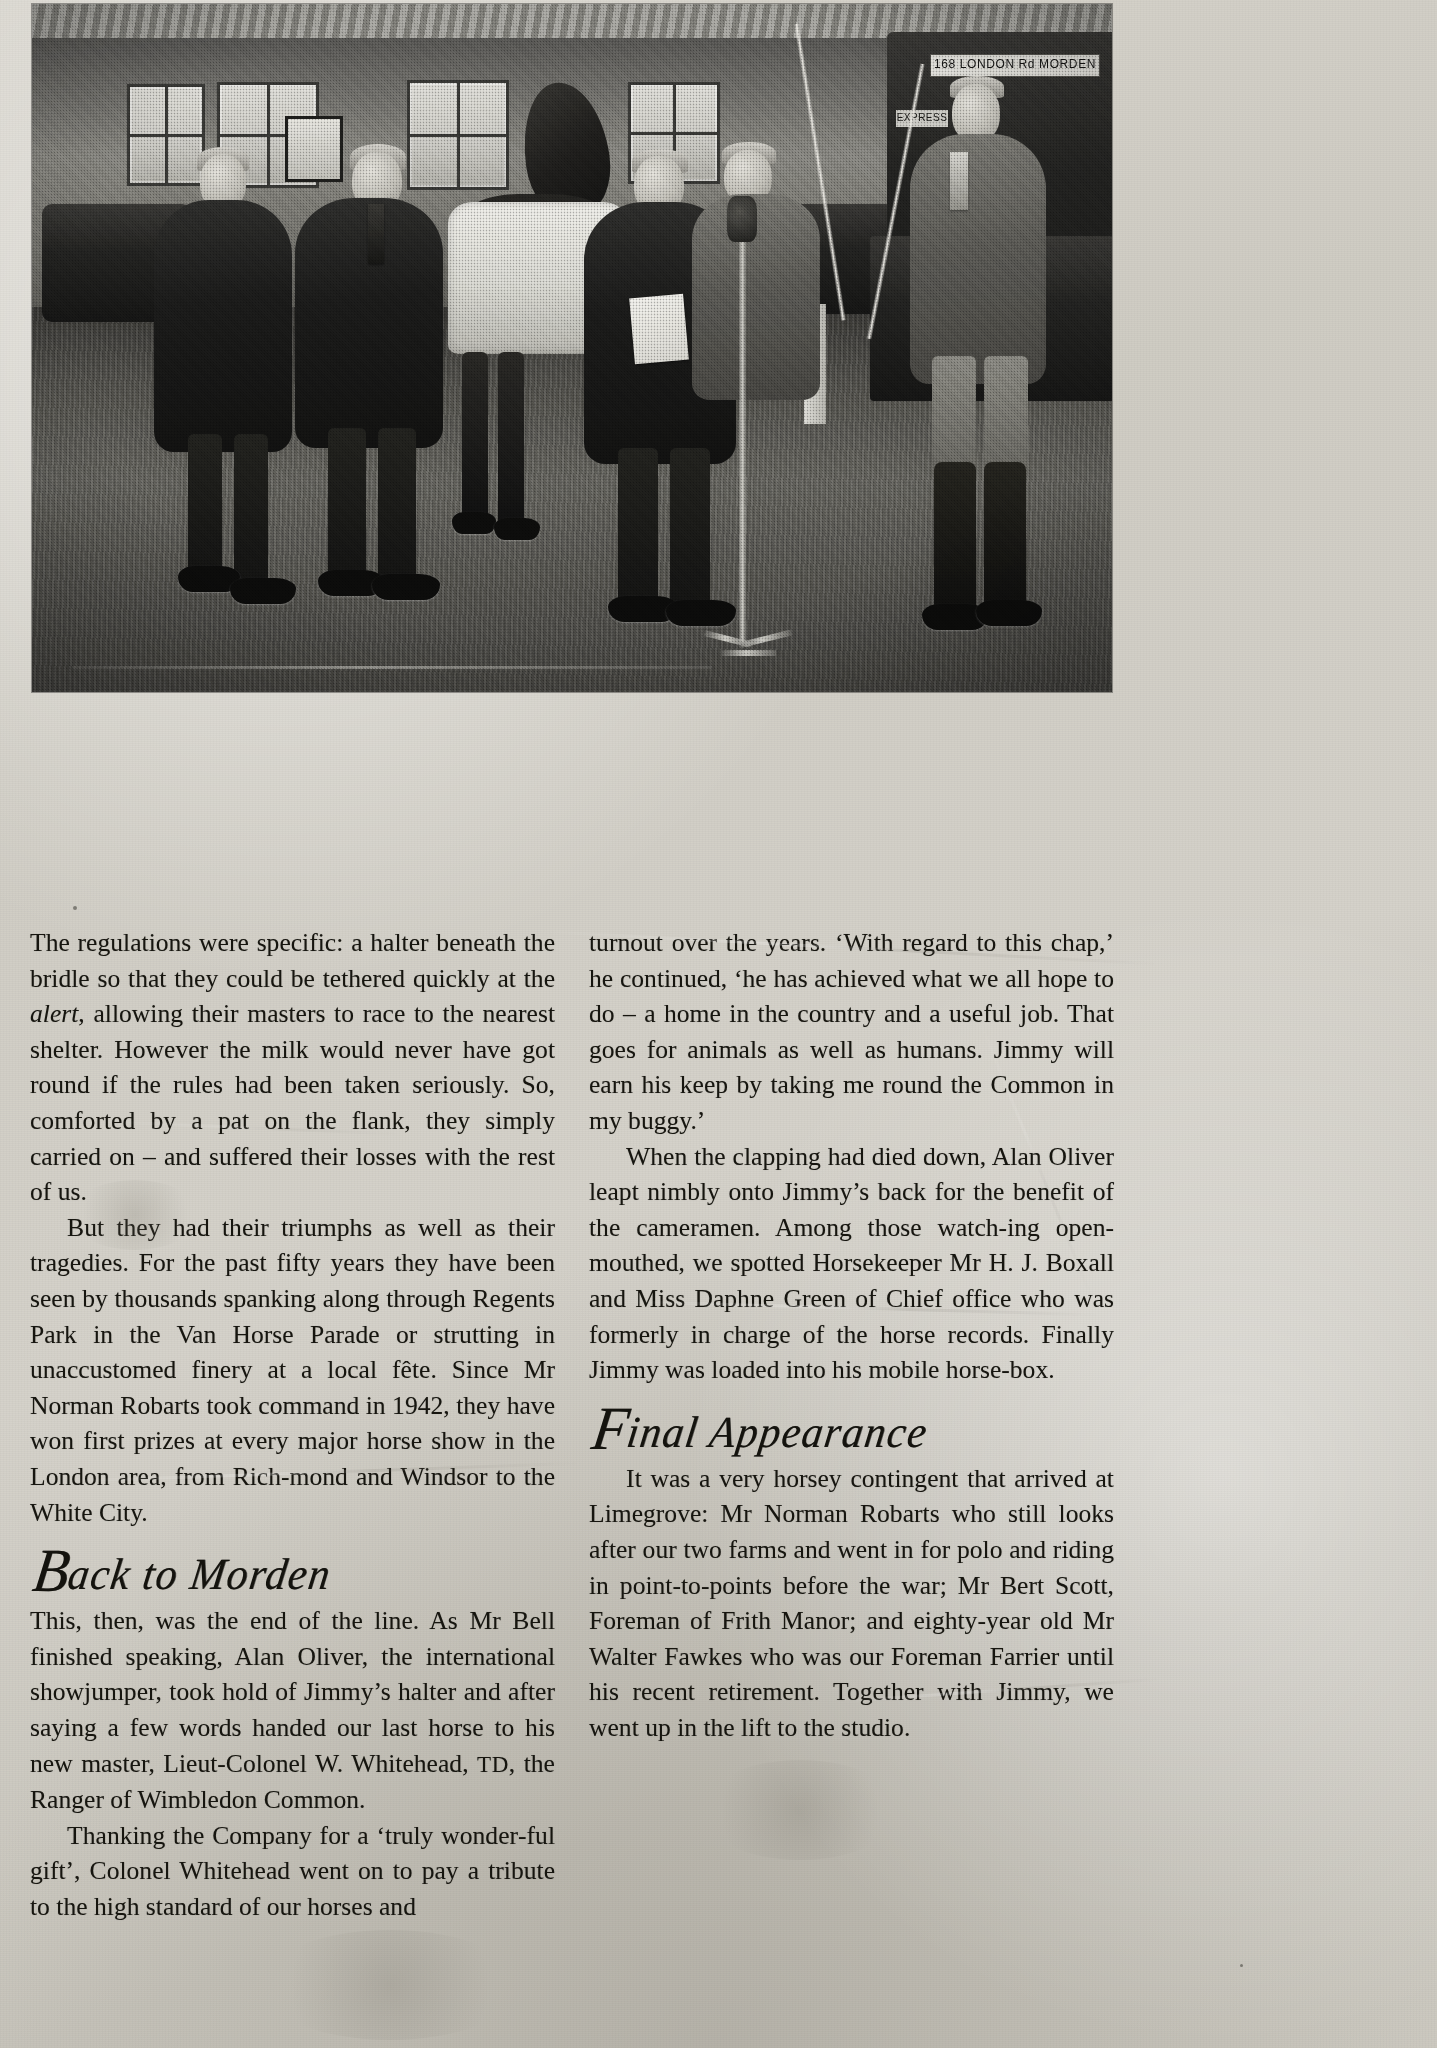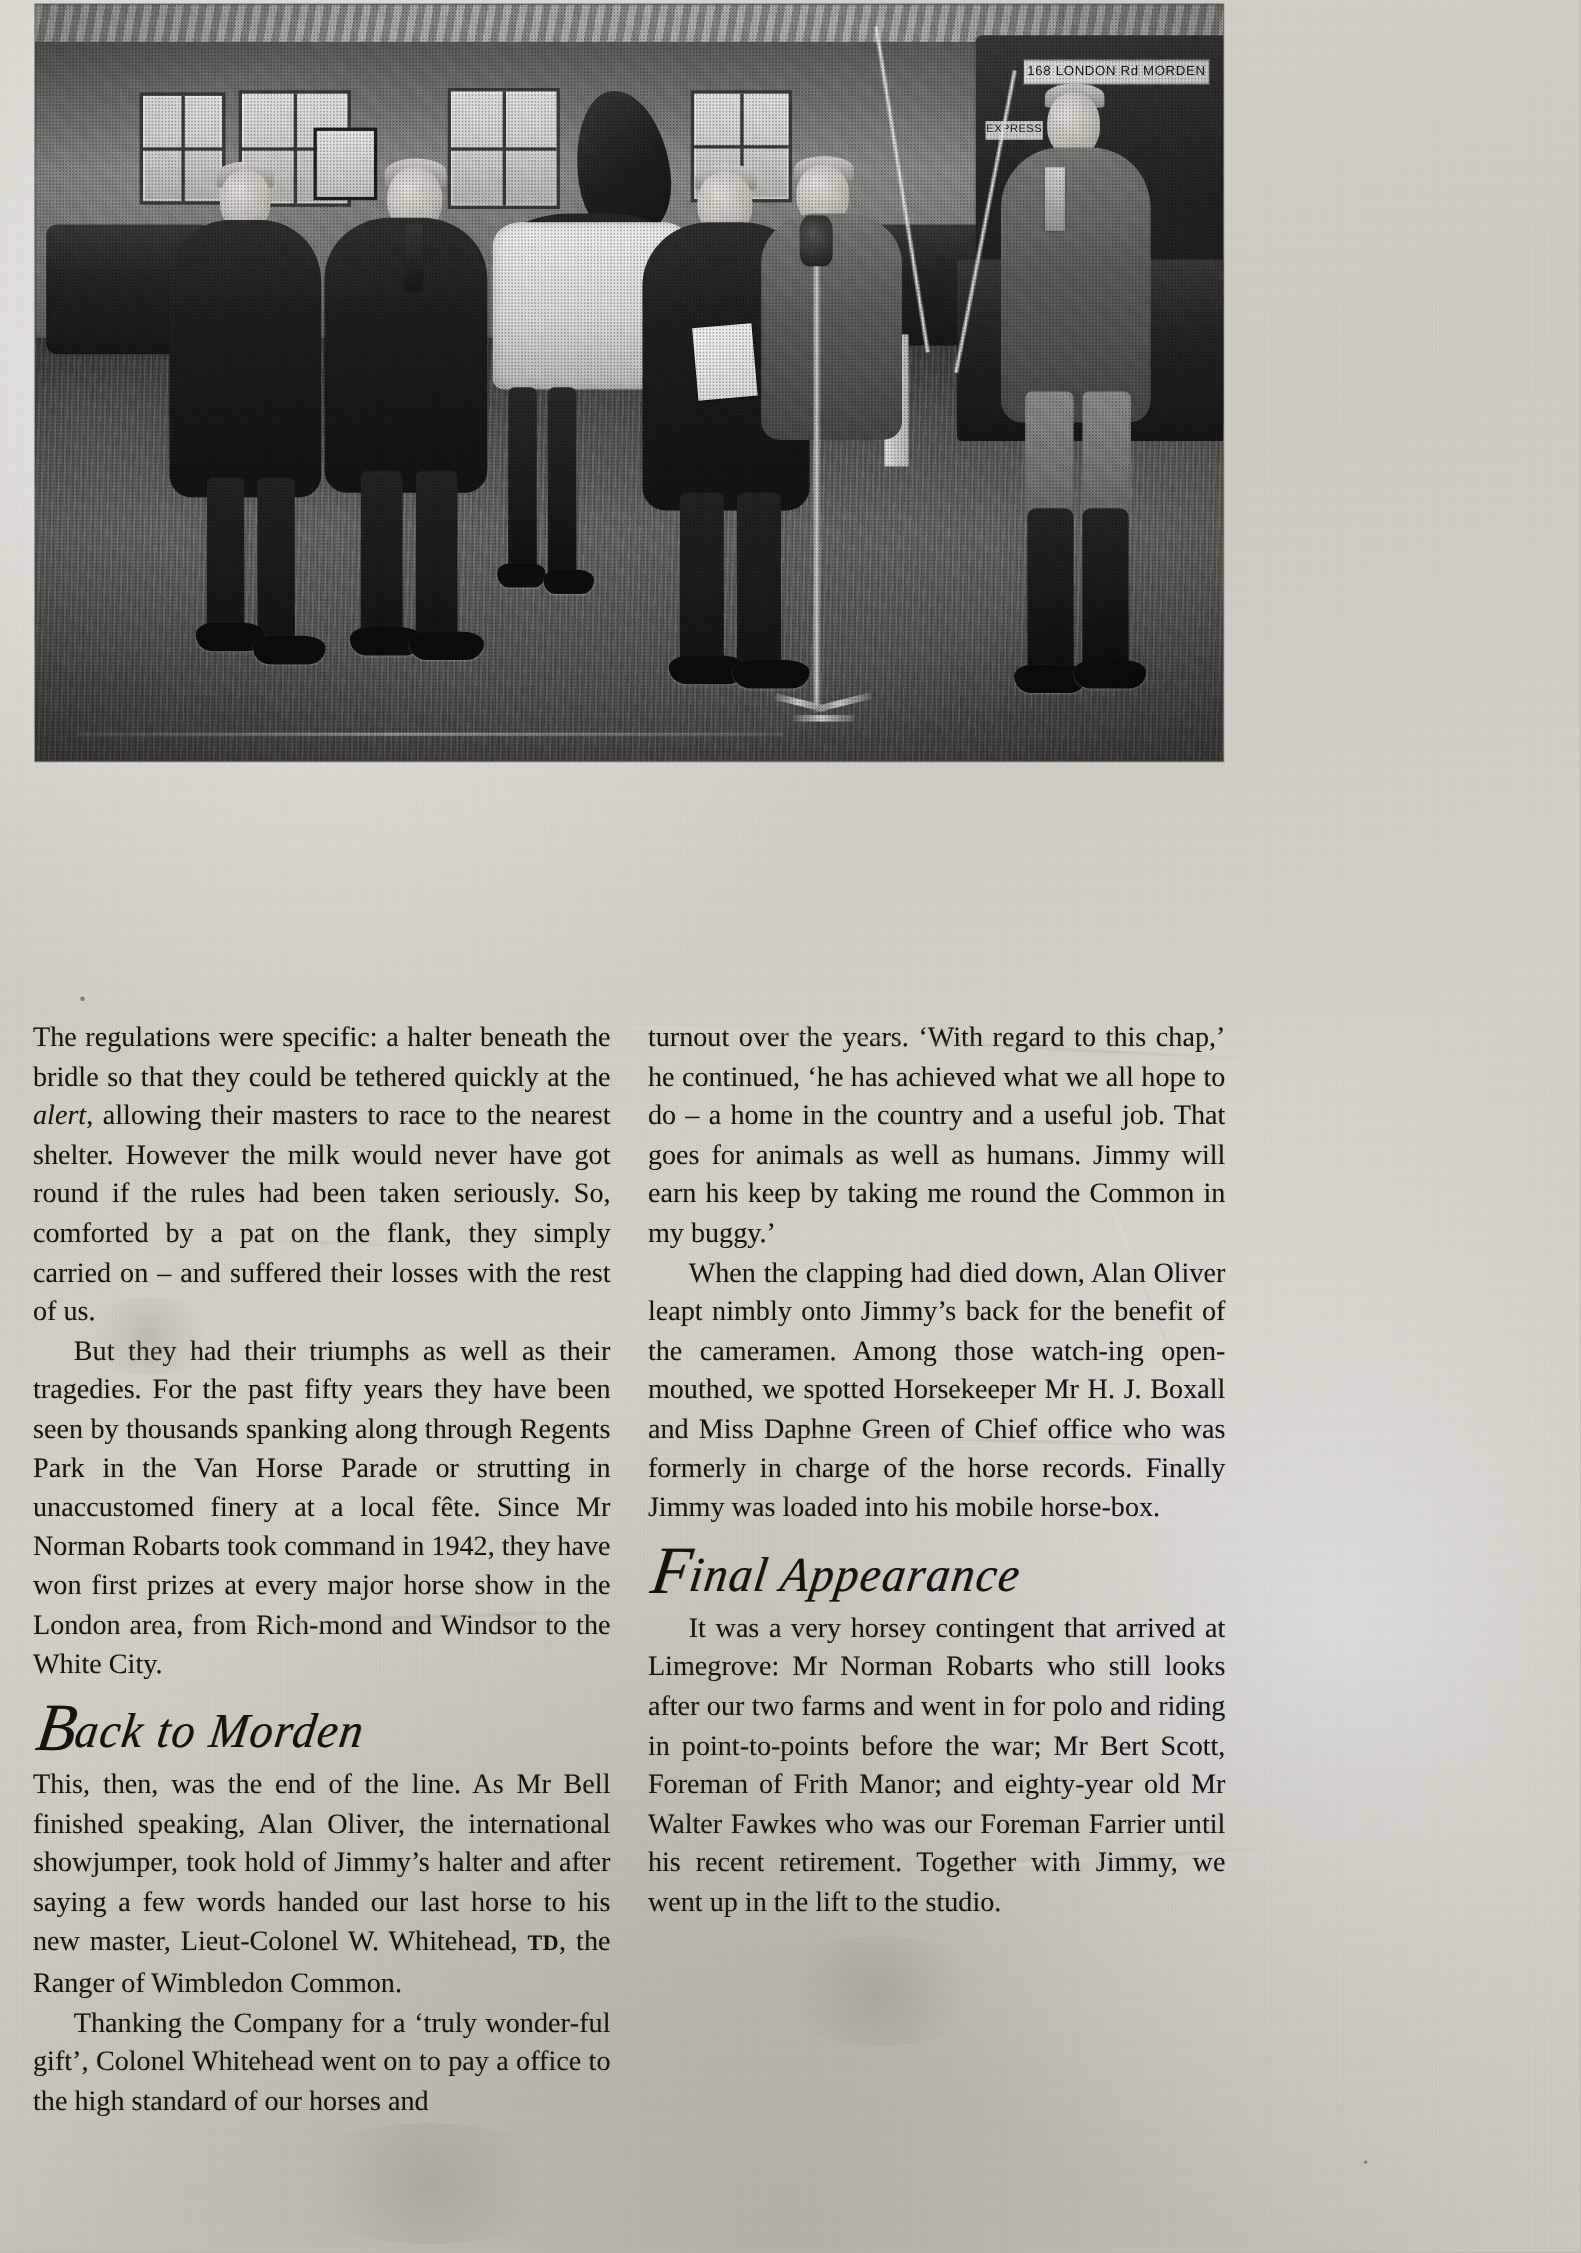--- a/index.html
+++ b/index.html
@@ -237,23 +237,22 @@
     font-size: 25.6px;
     line-height: 35.6px;
     text-align: justify;
     text-justify: inter-word;
     hyphens: manual;
     text-shadow: 0 0 1px rgba(0,0,0,0.22);
   }
   .col p.indent { text-indent: 1.45em; }
   .col p i { font-style: italic; }
   .smallcaps {
-    font-size: 20px;
+    font-size: 23px;
     letter-spacing: 0.5px;
-    font-weight: bold;
   }
   .script-head {
     font-family: "Liberation Serif", "DejaVu Serif", serif;
     font-style: italic;
     font-weight: 400;
     font-size: 42px;
     line-height: 1.05;
     margin: 22px 0 6px 0;
     color: #14130e;
     letter-spacing: 1.5px;
@@ -391,21 +390,21 @@
 
     <div class="col">
       <p>The regulations were specific: a halter beneath the bridle so that they could be tethered quickly at the <i>alert</i>, allowing their masters to race to the nearest shelter. However the milk would never have got round if the rules had been taken seriously. So, comforted by a pat on the flank, they simply carried on – and suffered their losses with the rest of us.</p>
 
       <p class="indent">But they had their triumphs as well as their tragedies. For the past fifty years they have been seen by thousands spanking along through Regents Park in the Van Horse Parade or strutting in unaccustomed finery at a local fête. Since Mr Norman Robarts took command in 1942, they have won first prizes at every major horse show in the London area, from Rich‑mond and Windsor to the White City.</p>
 
       <h2 class="script-head"><span class="cap">B</span><span>ack to Morden</span></h2>
 
       <p>This, then, was the end of the line. As Mr Bell finished speaking, Alan Oliver, the international showjumper, took hold of Jimmy’s halter and after saying a few words handed our last horse to his new master, Lieut-Colonel W. Whitehead, <span class="smallcaps">TD</span>, the Ranger of Wimbledon Common.</p>
 
-      <p class="indent">Thanking the Company for a ‘truly wonder‑ful gift’, Colonel Whitehead went on to pay a office to the high standard of our horses and</p>
+      <p class="indent">Thanking the Company for a ‘truly wonder‑ful gift’, Colonel Whitehead went on to pay a tribute to the high standard of our horses and</p>
     </div>
 
     <div class="col">
       <p>turnout over the years. ‘With regard to this chap,’ he continued, ‘he has achieved what we all hope to do – a home in the country and a useful job. That goes for animals as well as humans. Jimmy will earn his keep by taking me round the Common in my buggy.’</p>
 
       <p class="indent">When the clapping had died down, Alan Oliver leapt nimbly onto Jimmy’s back for the benefit of the cameramen. Among those watch‑ing open-mouthed, we spotted Horsekeeper Mr H. J. Boxall and Miss Daphne Green of Chief office who was formerly in charge of the horse records. Finally Jimmy was loaded into his mobile horse-box.</p>
 
       <h2 class="script-head"><span class="cap">F</span><span>inal Appearance</span></h2>
 
 

